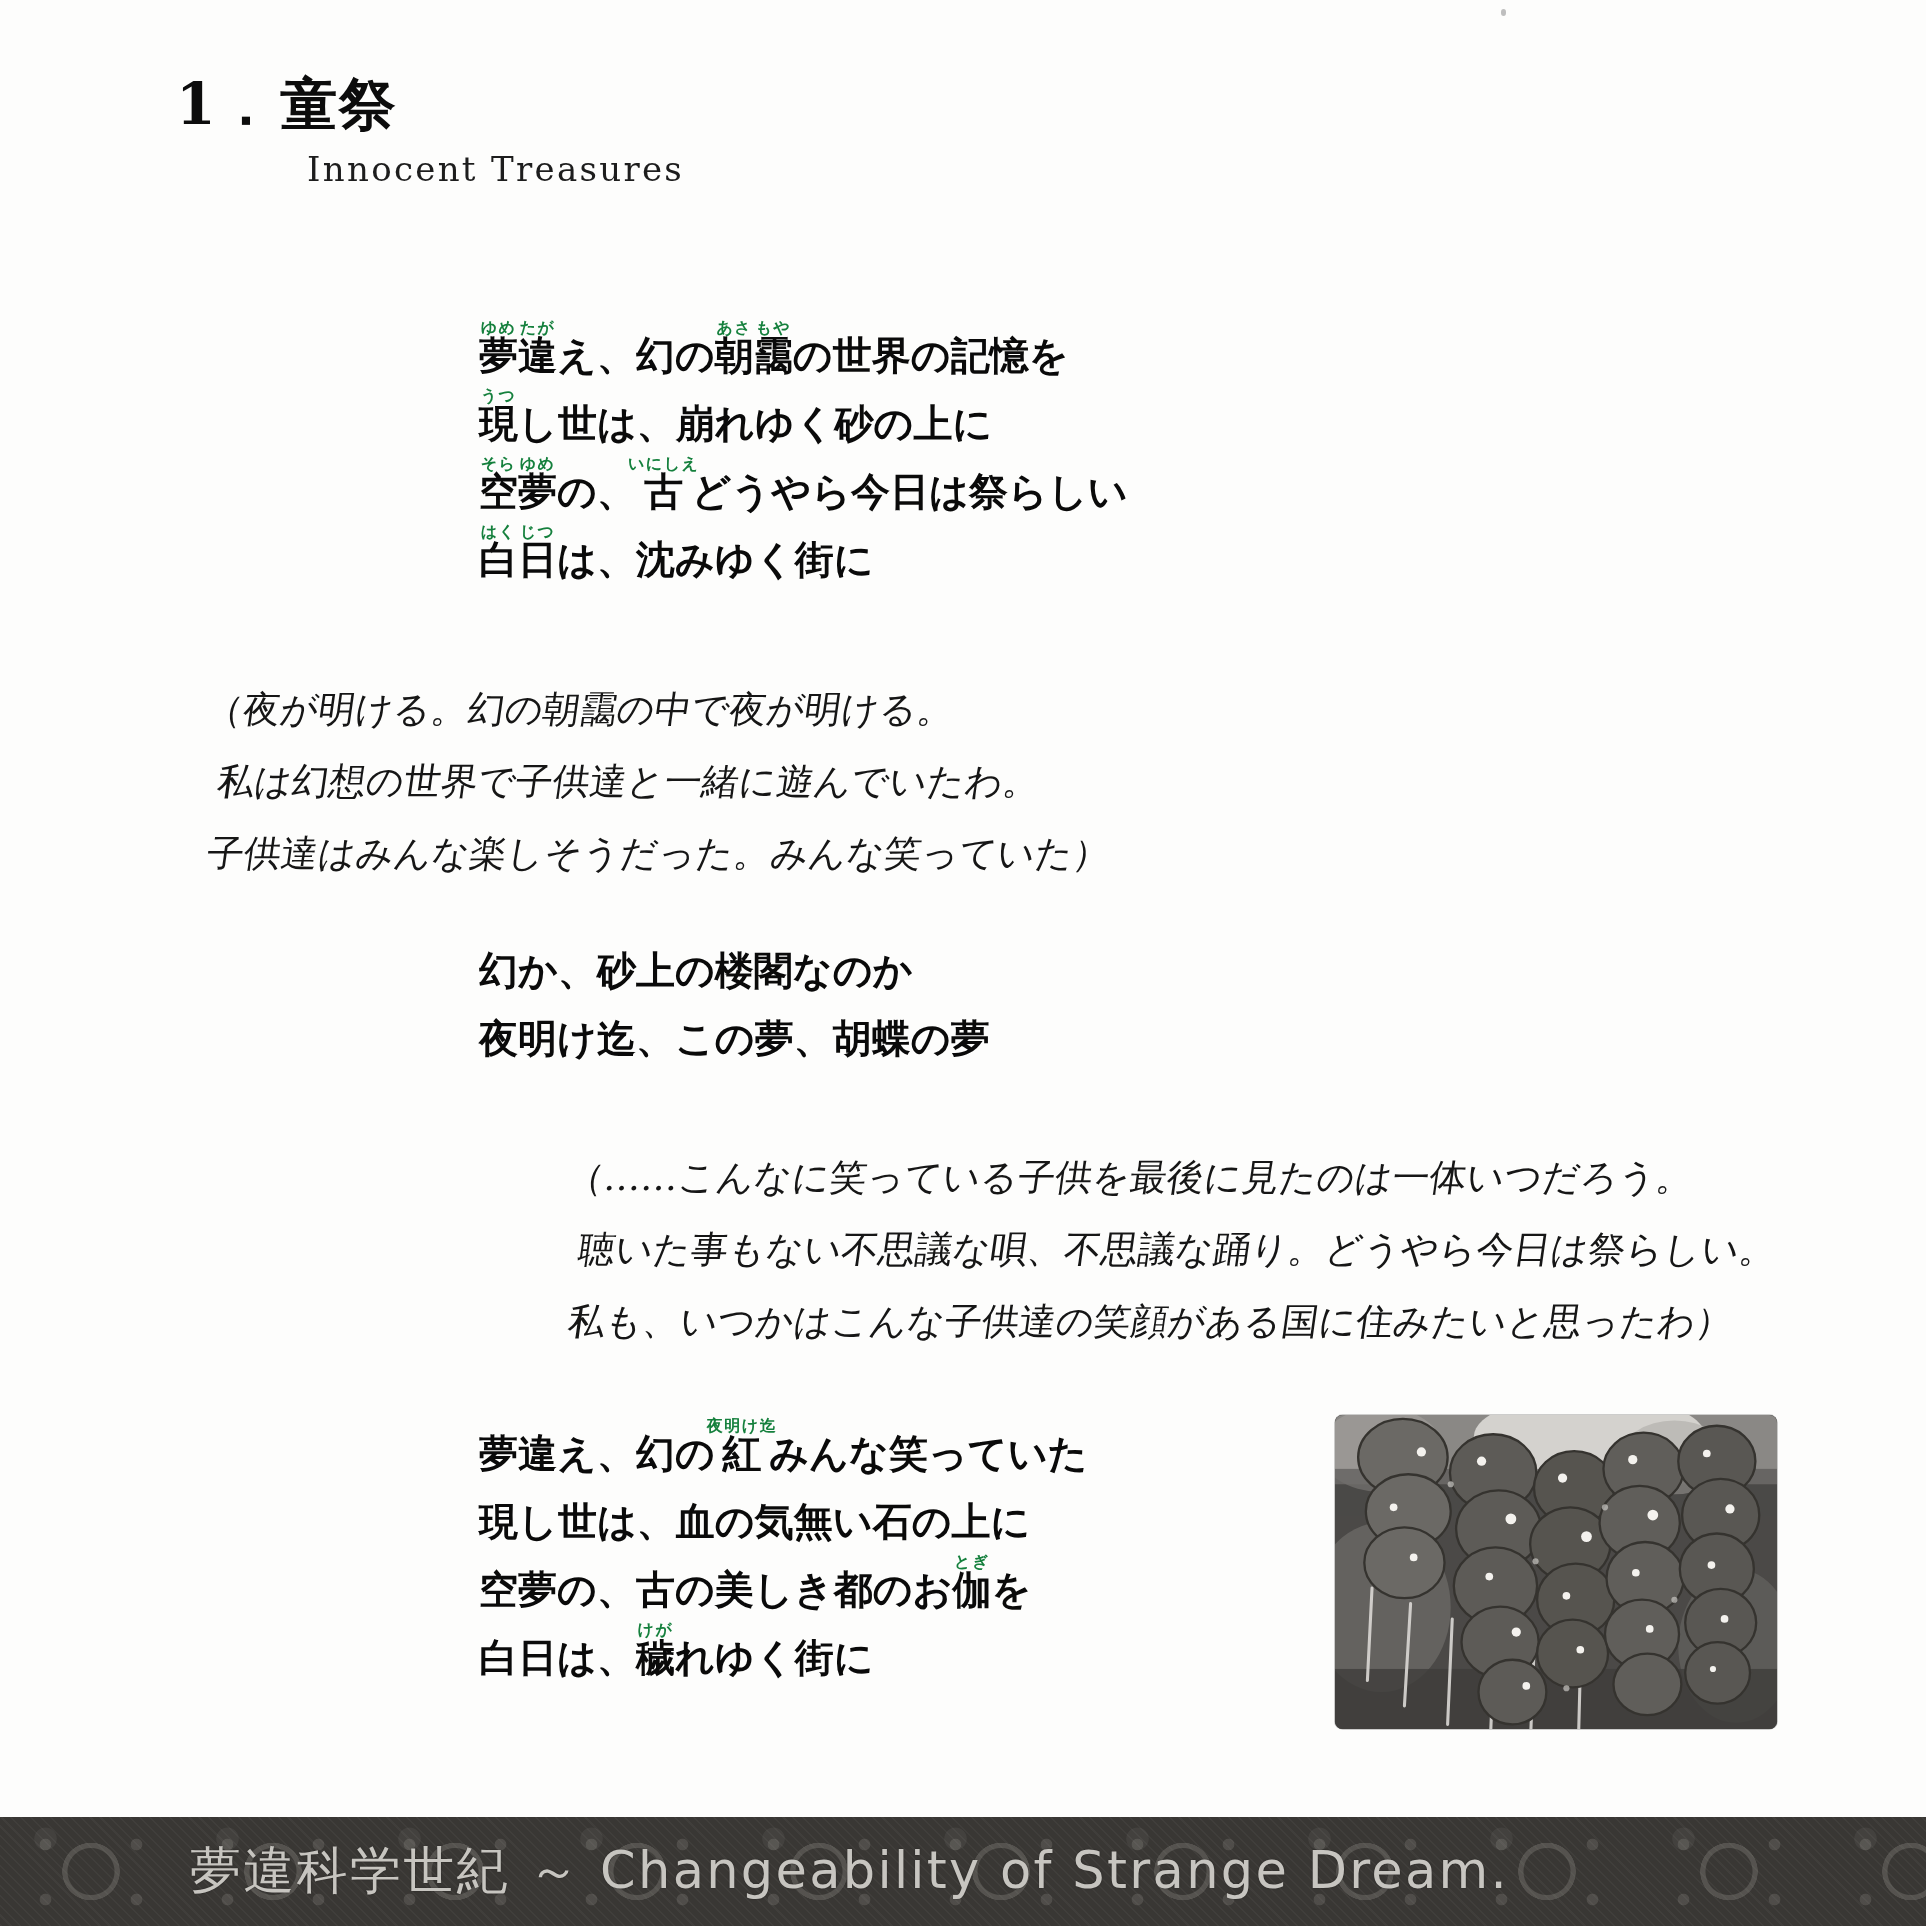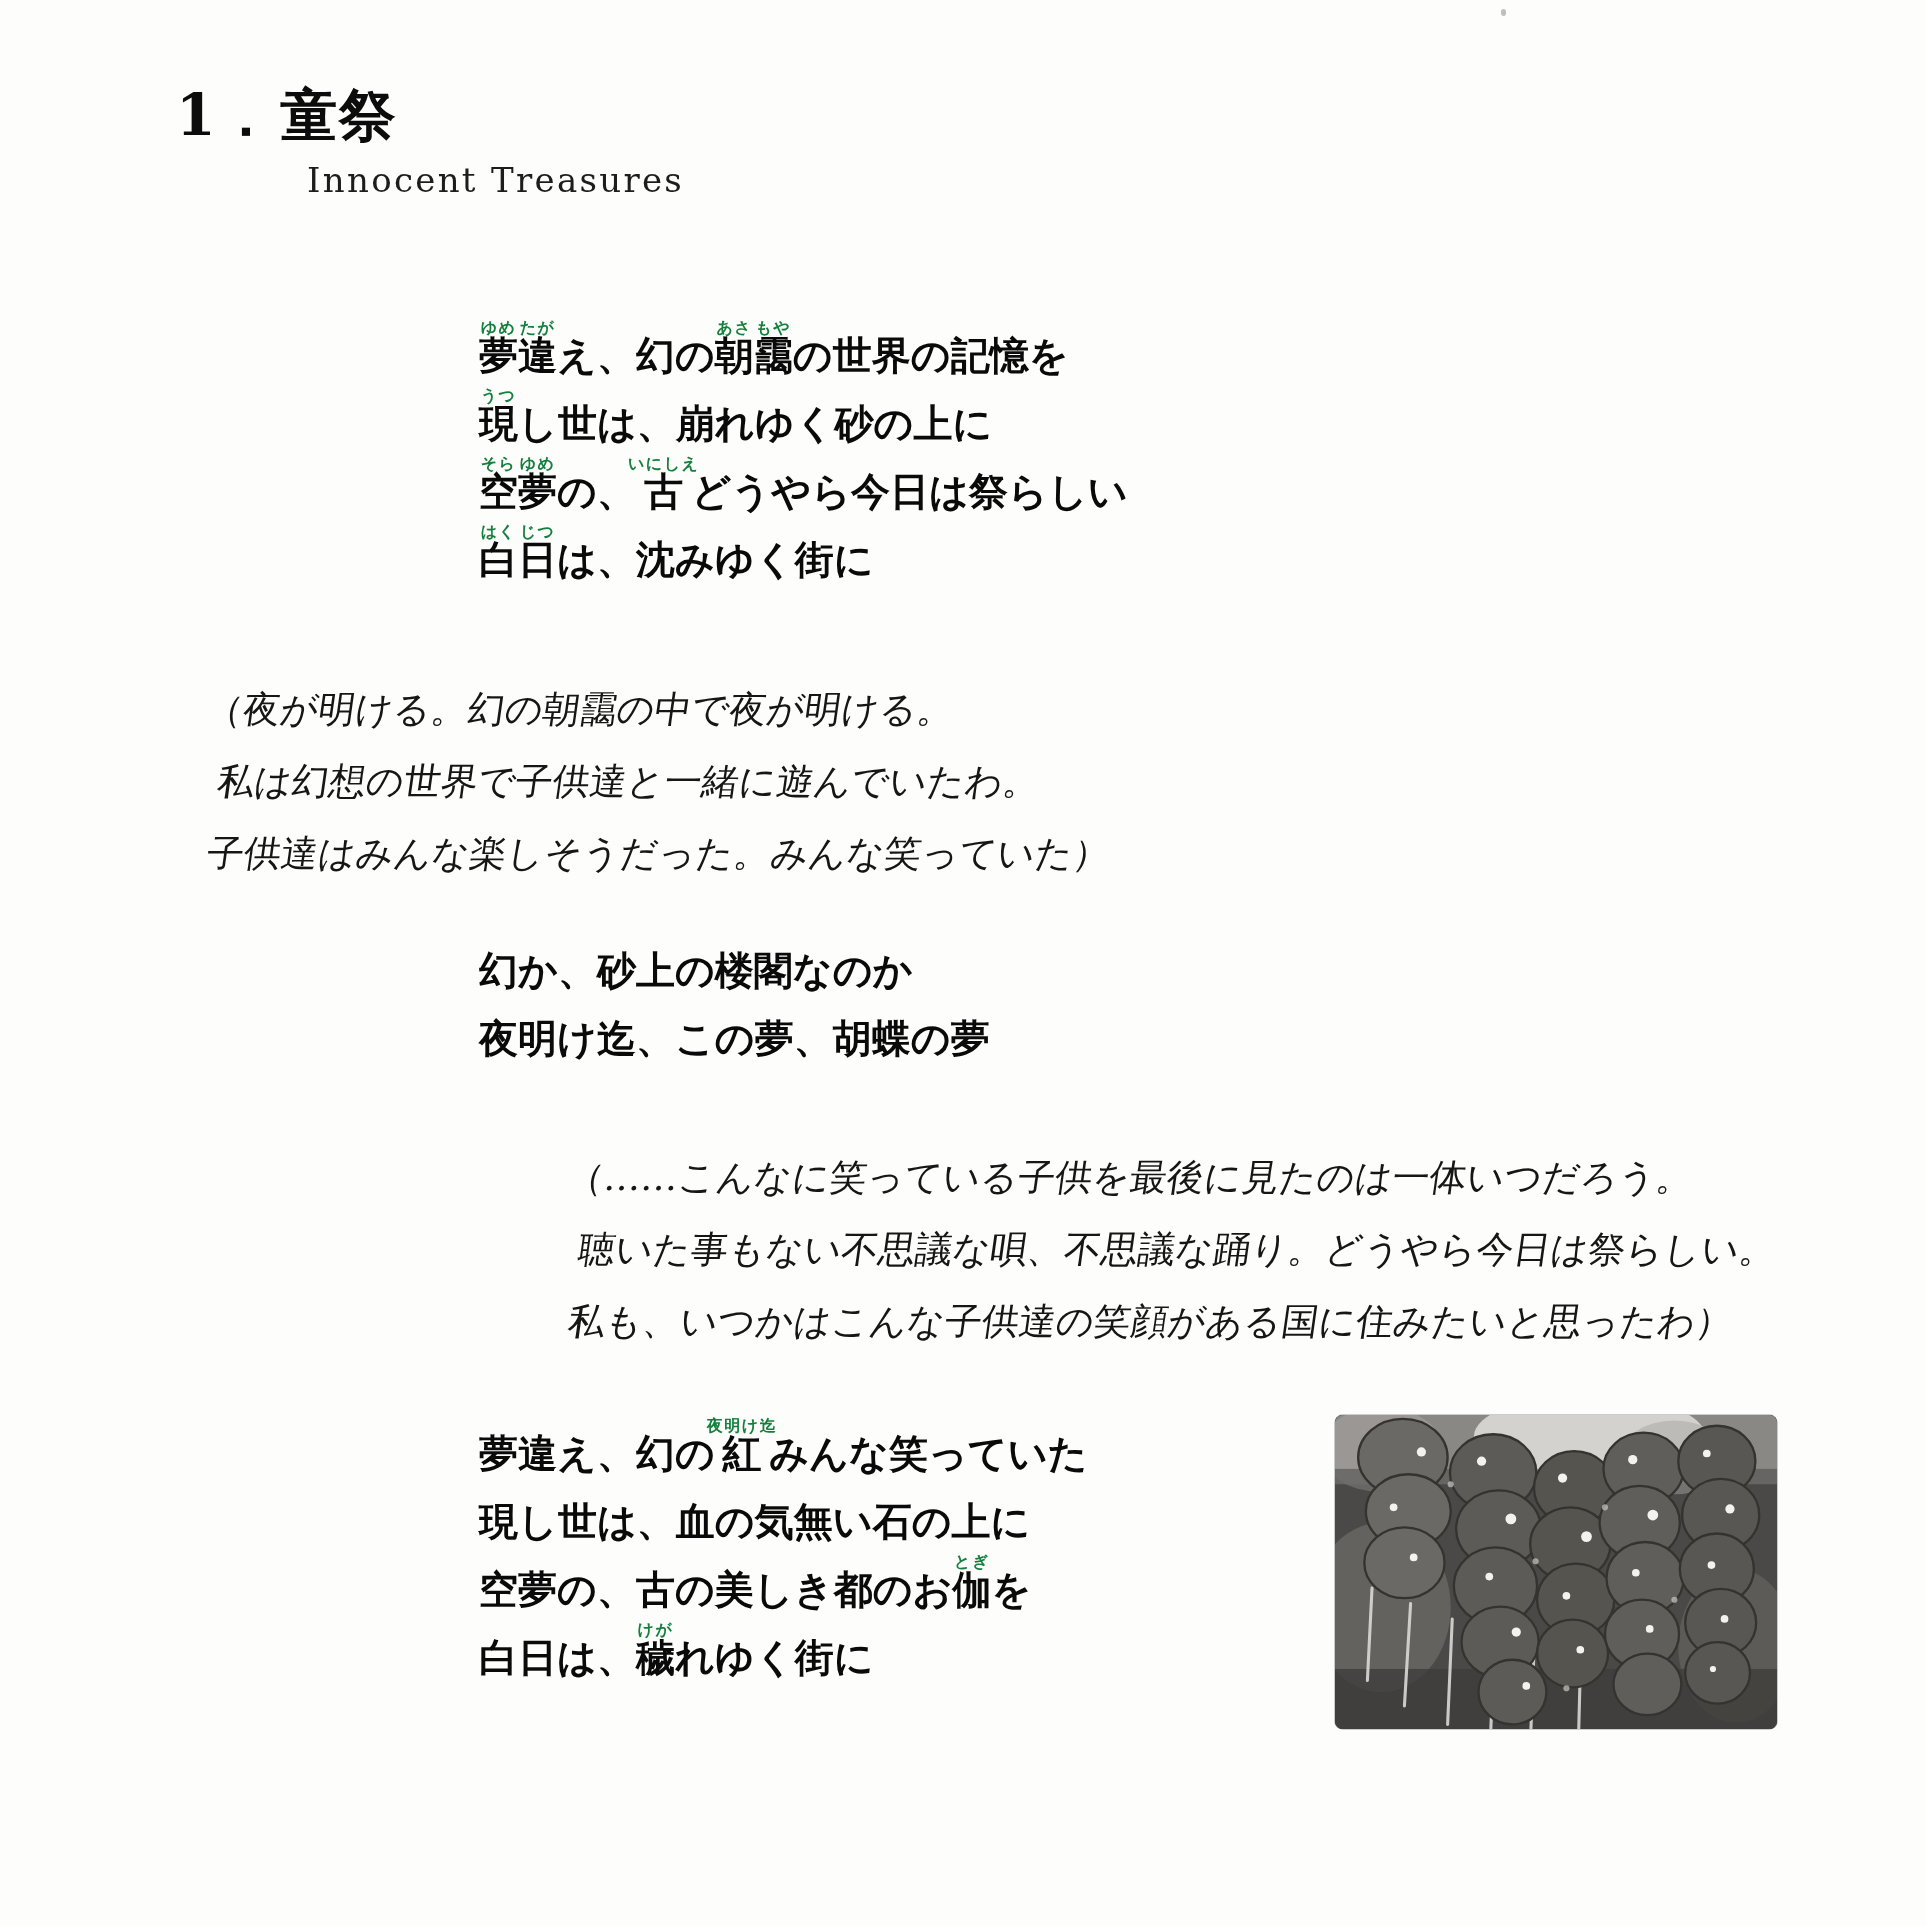--- a/index.html
+++ b/index.html
@@ -8,21 +8,21 @@
     width:1926px;height:1926px;
     background:#ffffff;
     font-family:"DejaVu Serif","Liberation Serif",serif;
     color:#111;
   }
   .page{
     position:relative;width:1926px;height:1926px;overflow:hidden;
     background:#fdfdfc;
   }
   
-  .title-block{position:absolute;left:176px;top:86px;}
+  .title-block{position:absolute;left:176px;top:75px;}
   .track-title{
     margin:0;font-size:57px;font-weight:bold;line-height:1;
     letter-spacing:1.5px;color:#0c0c0c;
   }
   .track-title .num{margin-right:4.6px;}
   .subtitle{
     margin:17px 0 8px 131px;font-size:34px;font-weight:normal;
     color:#1d1d1d;letter-spacing:2.3px;
   }
   
@@ -237,15 +237,18 @@
       <g fill="#c9c7c3" opacity="0.7">
         <circle cx="150" cy="90" r="4"></circle>
           <circle cx="260" cy="190" r="4"></circle>
           <circle cx="350" cy="120" r="4"></circle>
         <circle cx="440" cy="240" r="4"></circle>
           <circle cx="300" cy="355" r="4"></circle>
       </g>
     </svg>
   </figure>
 
+  <footer class="album-band">
+    <div class="album-title">夢違科学世紀 ～ Changeability of Strange Dream.</div>
+  </footer>
 
 </div>
 
 
 </body></html>

